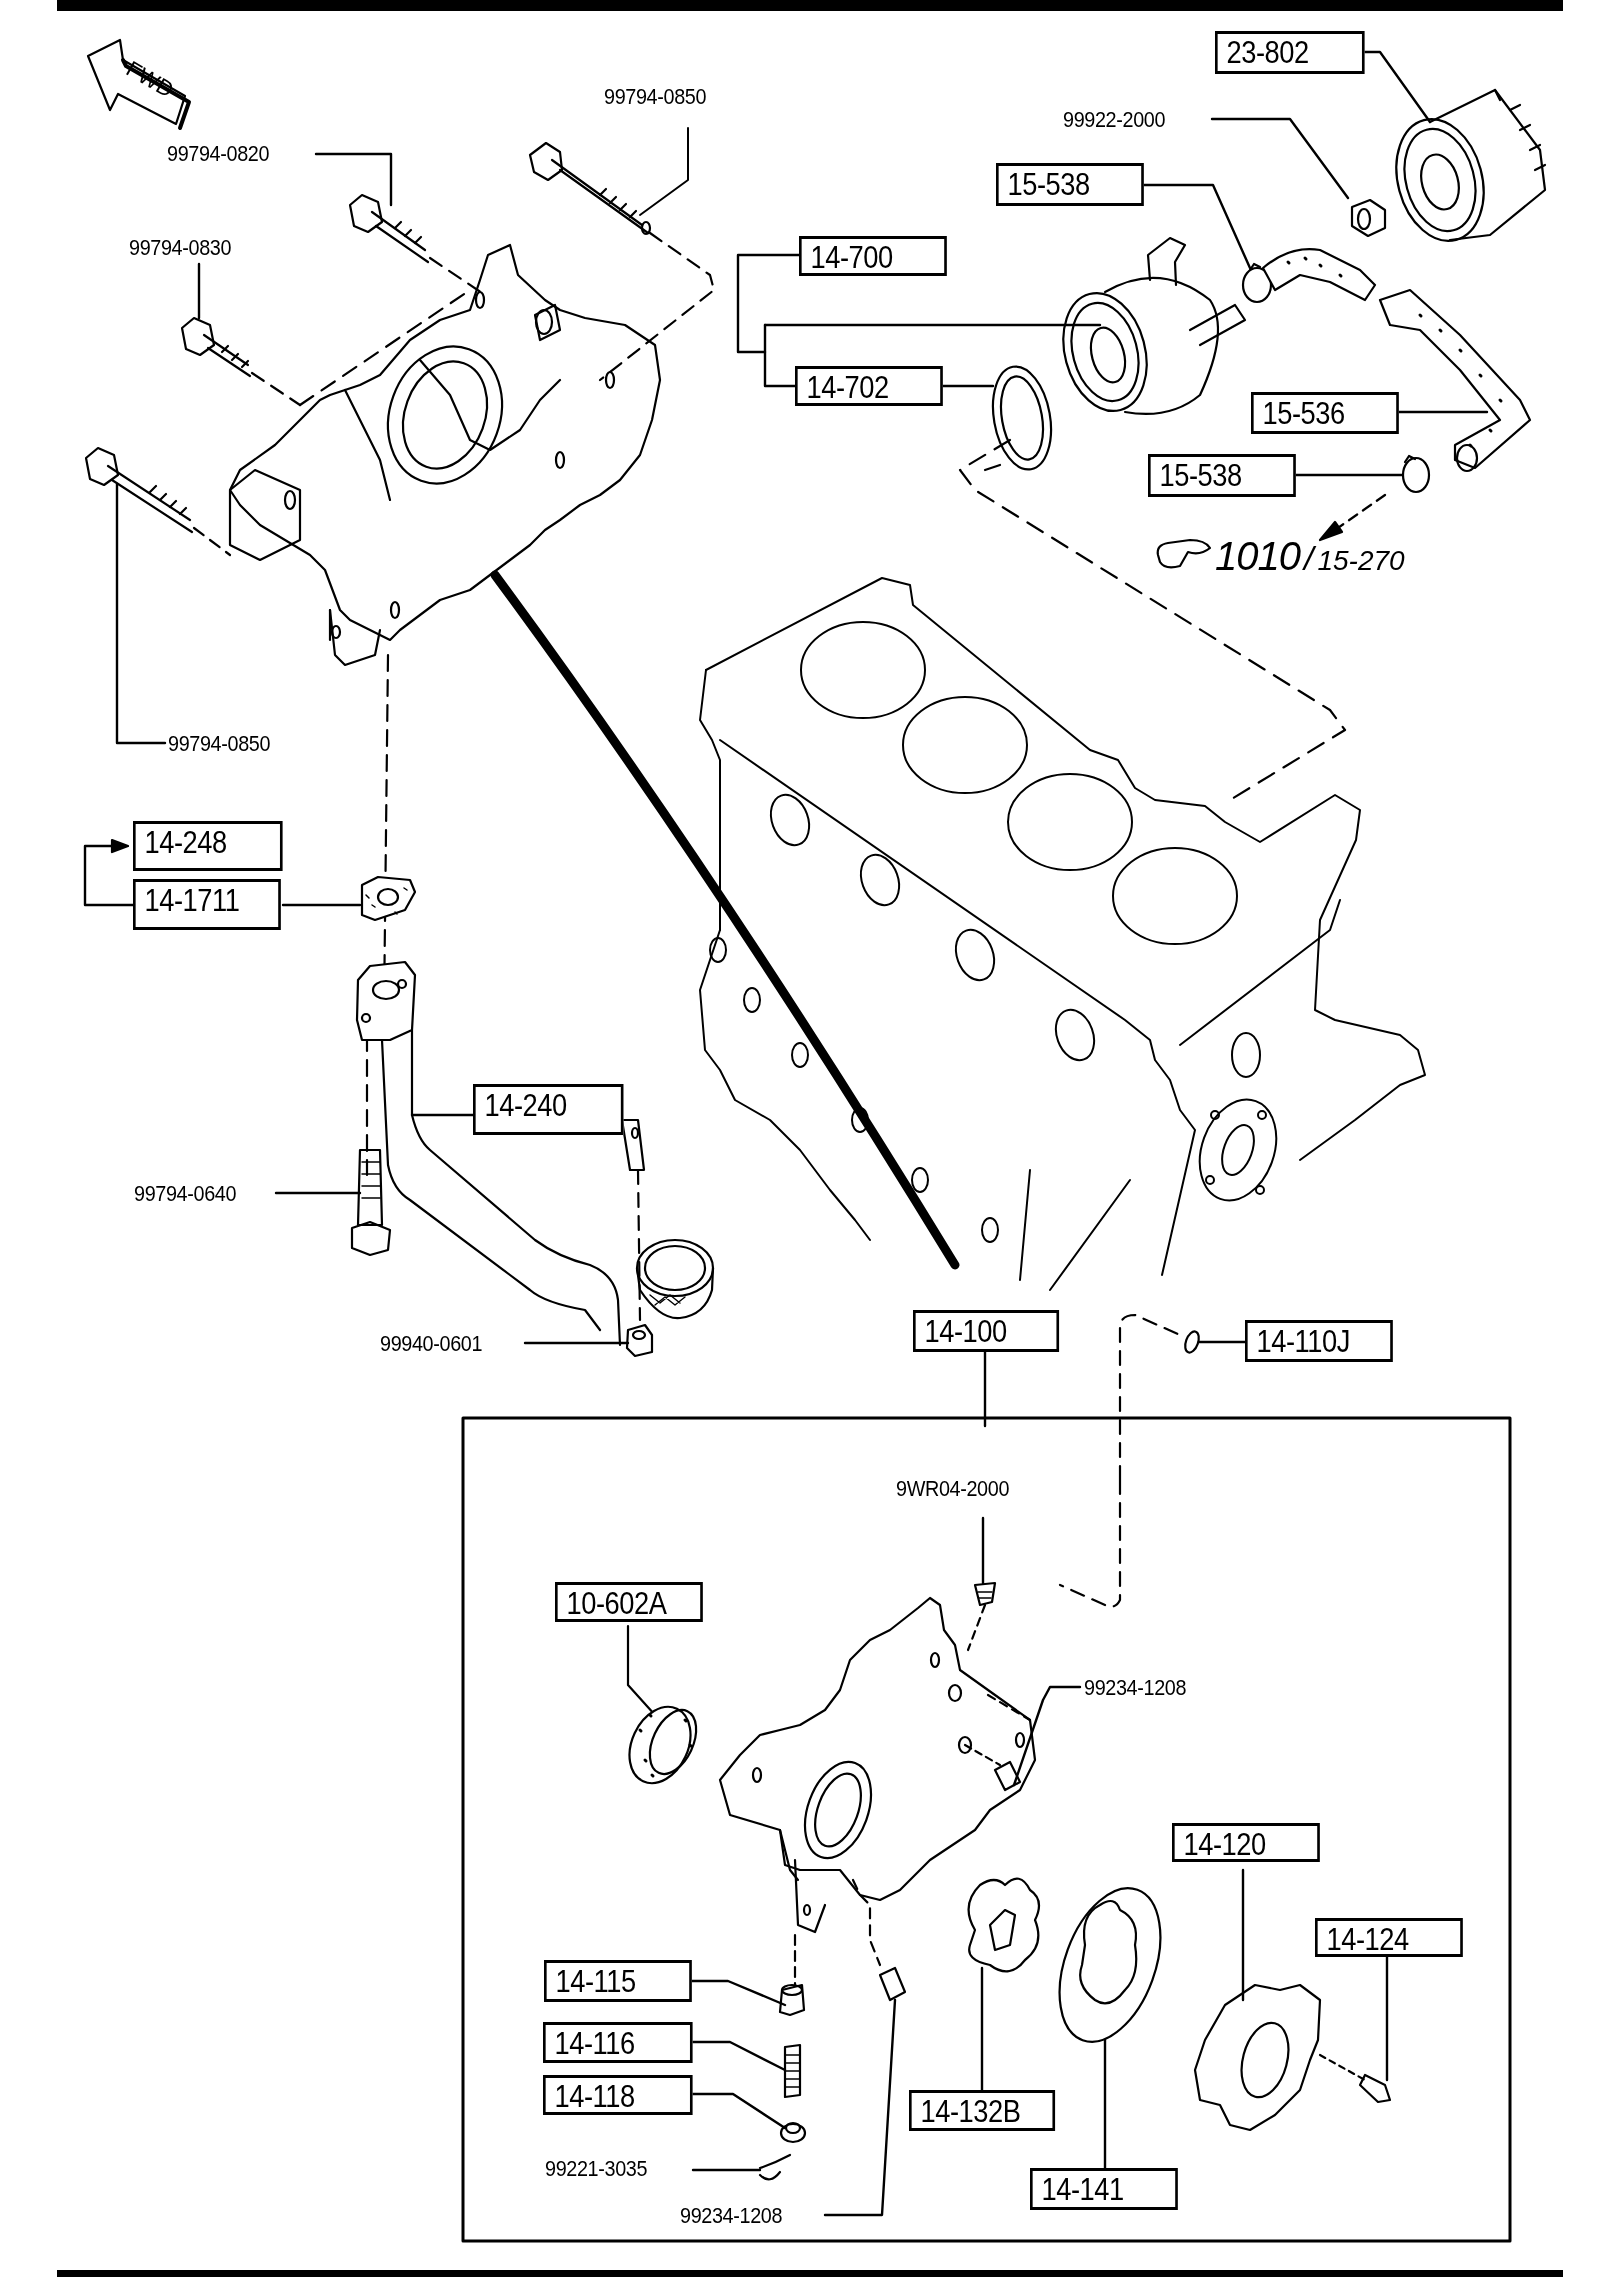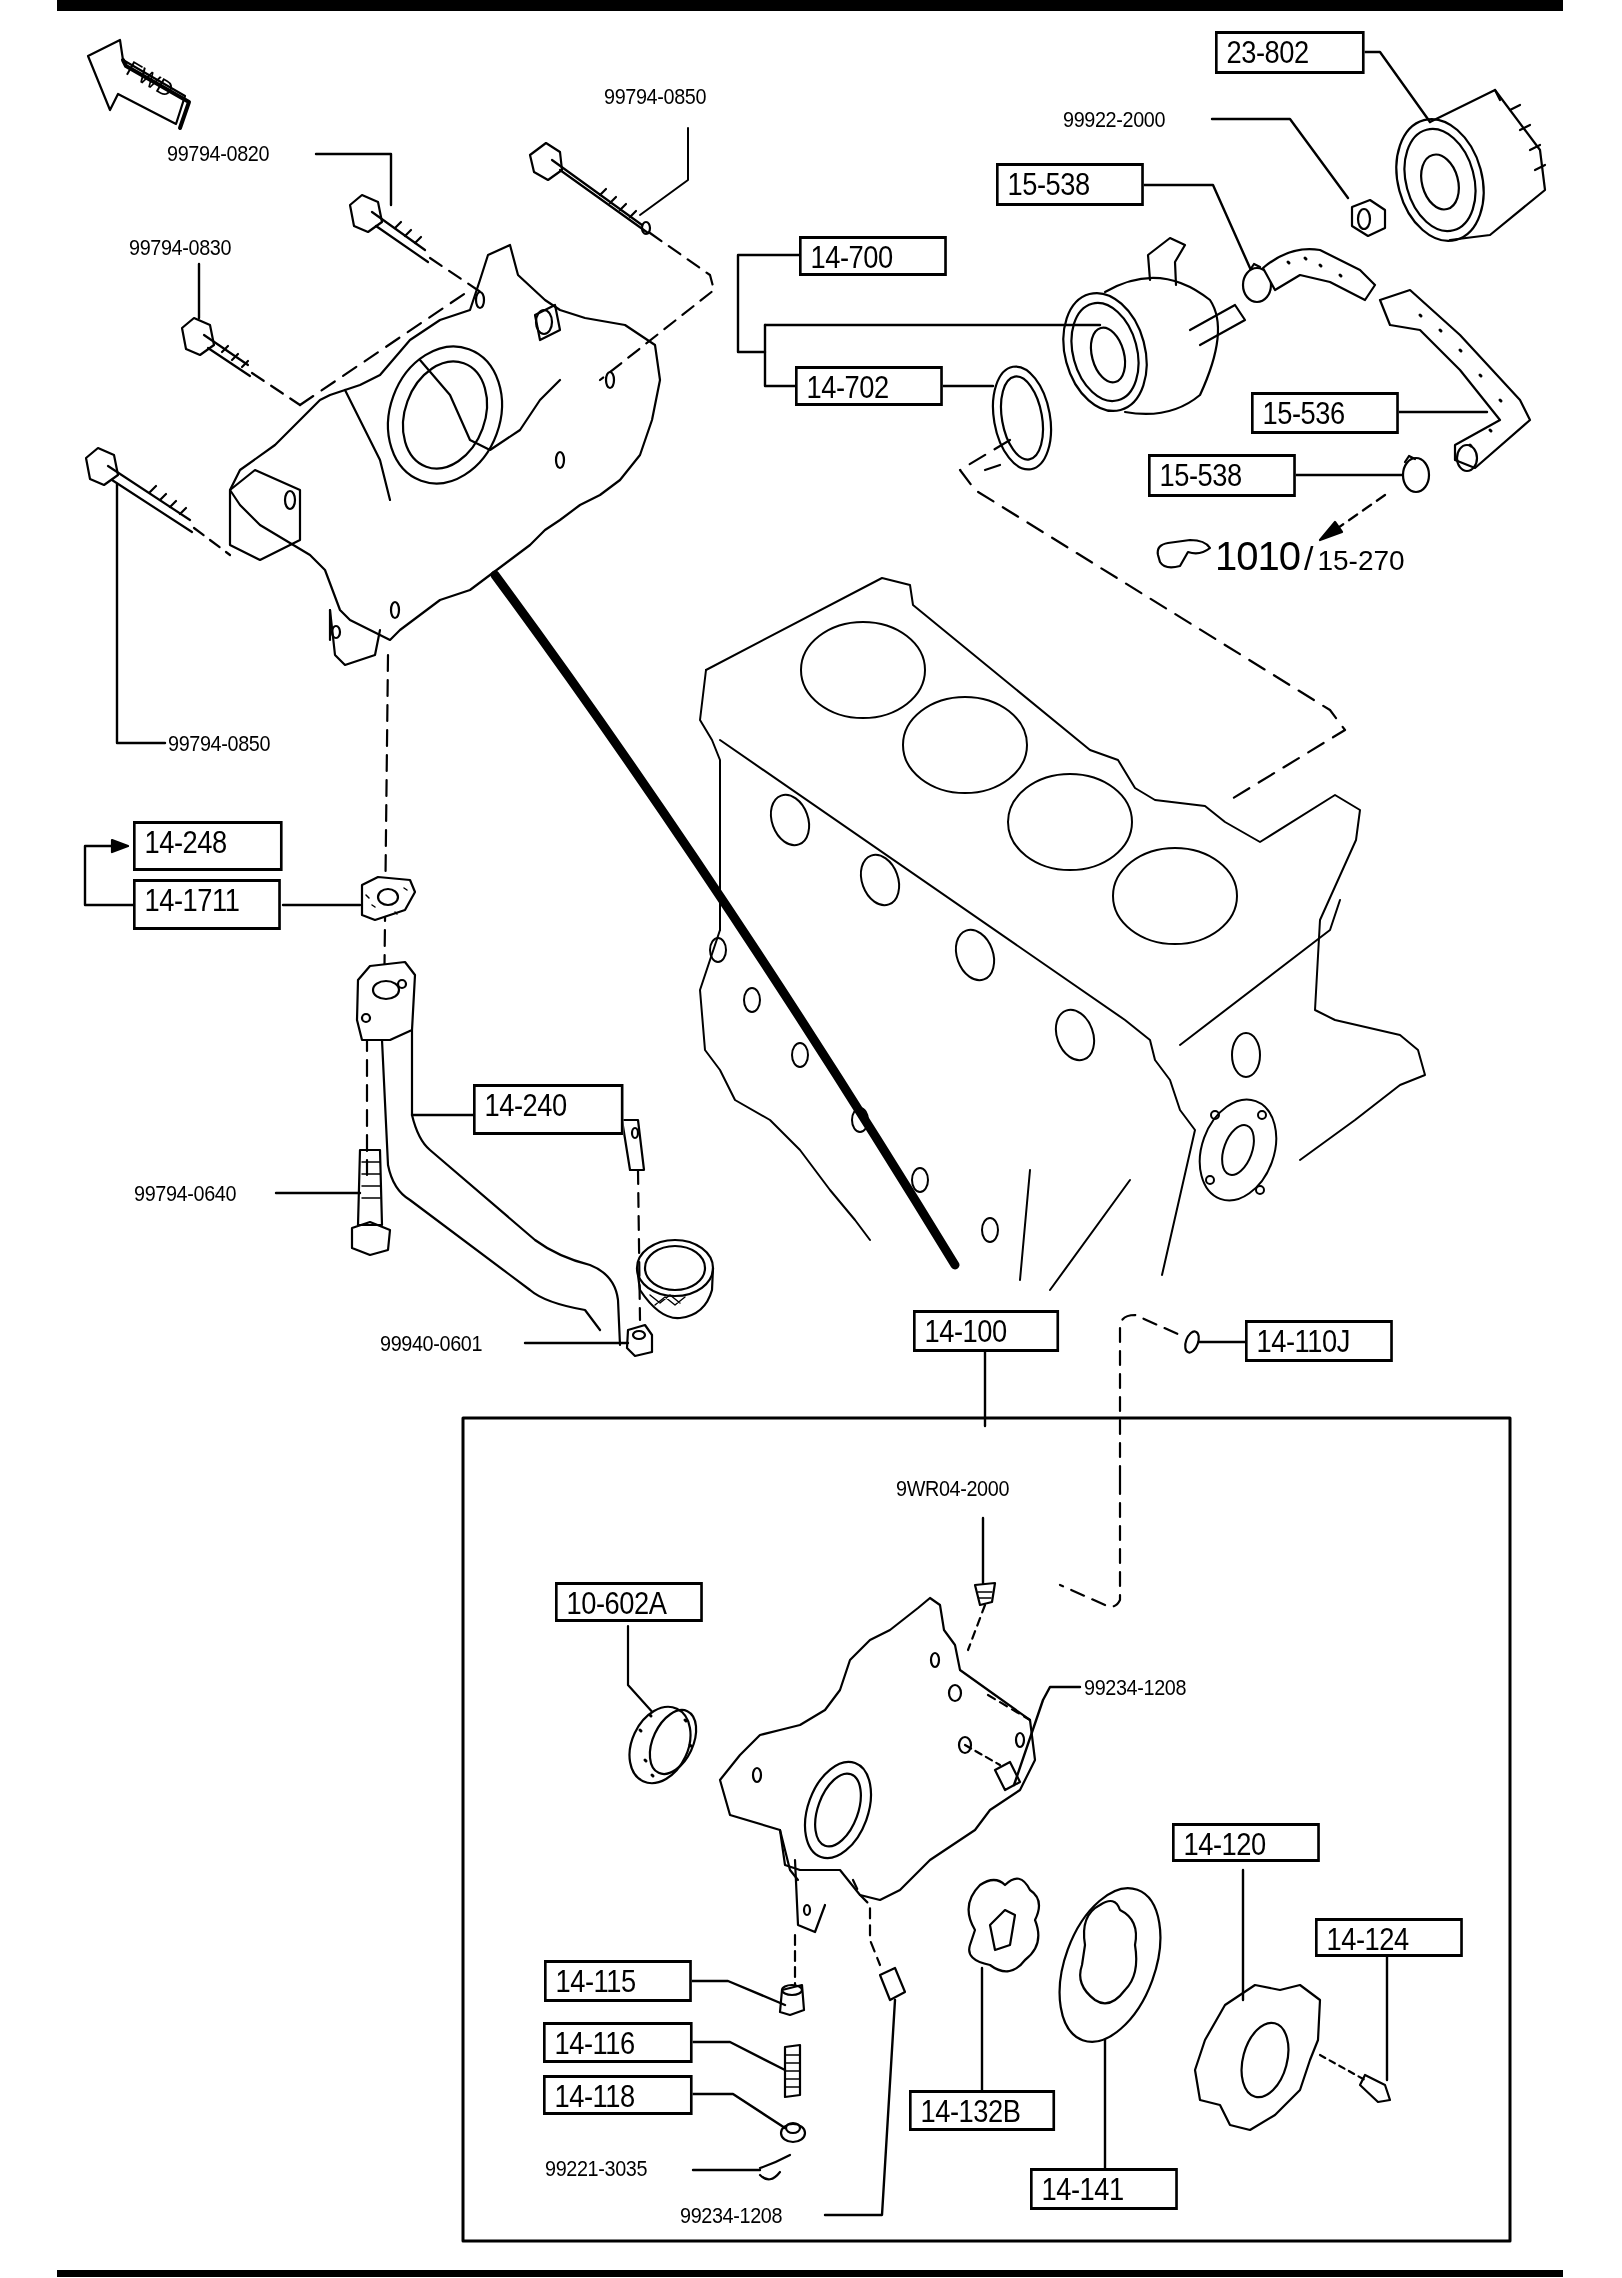--- a/index.html
+++ b/index.html
@@ -332,21 +332,21 @@
 <div class="box-label" style="left:1215px; top:31px; width:170px; height:43px;">23-802</div>
 <div class="box-label" style="left:996px; top:163px; width:168px; height:43px;">15-538</div>
 <div class="box-label" style="left:799px; top:236px; width:168px; height:40px;">14-700</div>
 <div class="box-label" style="left:795px; top:366px; width:168px; height:40px;">14-702</div>
 <div class="box-label" style="left:1251px; top:392px; width:168px; height:42px;">15-536</div>
 <div class="box-label" style="left:1148px; top:454px; width:168px; height:43px;">15-538</div>
 <div class="box-label" style="left:133px; top:821px; width:170px; height:50px;">14-248</div>
 <div class="box-label" style="left:133px; top:879px; width:168px; height:51px;">14-1711</div>
 <div class="box-label" style="left:473px; top:1084px; width:171px; height:51px;">14-240</div>
 
-<div class="ref-label" style="left:1215px; top:536px;">
+<div class="ref-label" style="left:1215px; top:536px;font-style:italic;">
   <span class="ref-main">1010</span><span class="ref-slash">/</span><span class="ref-sub">15-270</span>
 </div>
 
 <div class="box-label" style="left:913px; top:1310px; width:166px; height:42px;">14-100</div>
 <div class="box-label" style="left:1245px; top:1320px; width:168px; height:42px;">14-110J</div>
 <span class="plain-label" style="left:896px; top:1478px;">9WR04-2000</span>
 <div class="box-label" style="left:555px; top:1582px; width:168px; height:40px;">10-602A</div>
 <span class="plain-label" style="left:1084px; top:1677px;">99234-1208</span>
 <div class="box-label" style="left:1172px; top:1823px; width:168px; height:39px;">14-120</div>
 <div class="box-label" style="left:1315px; top:1918px; width:168px; height:39px;">14-124</div>

